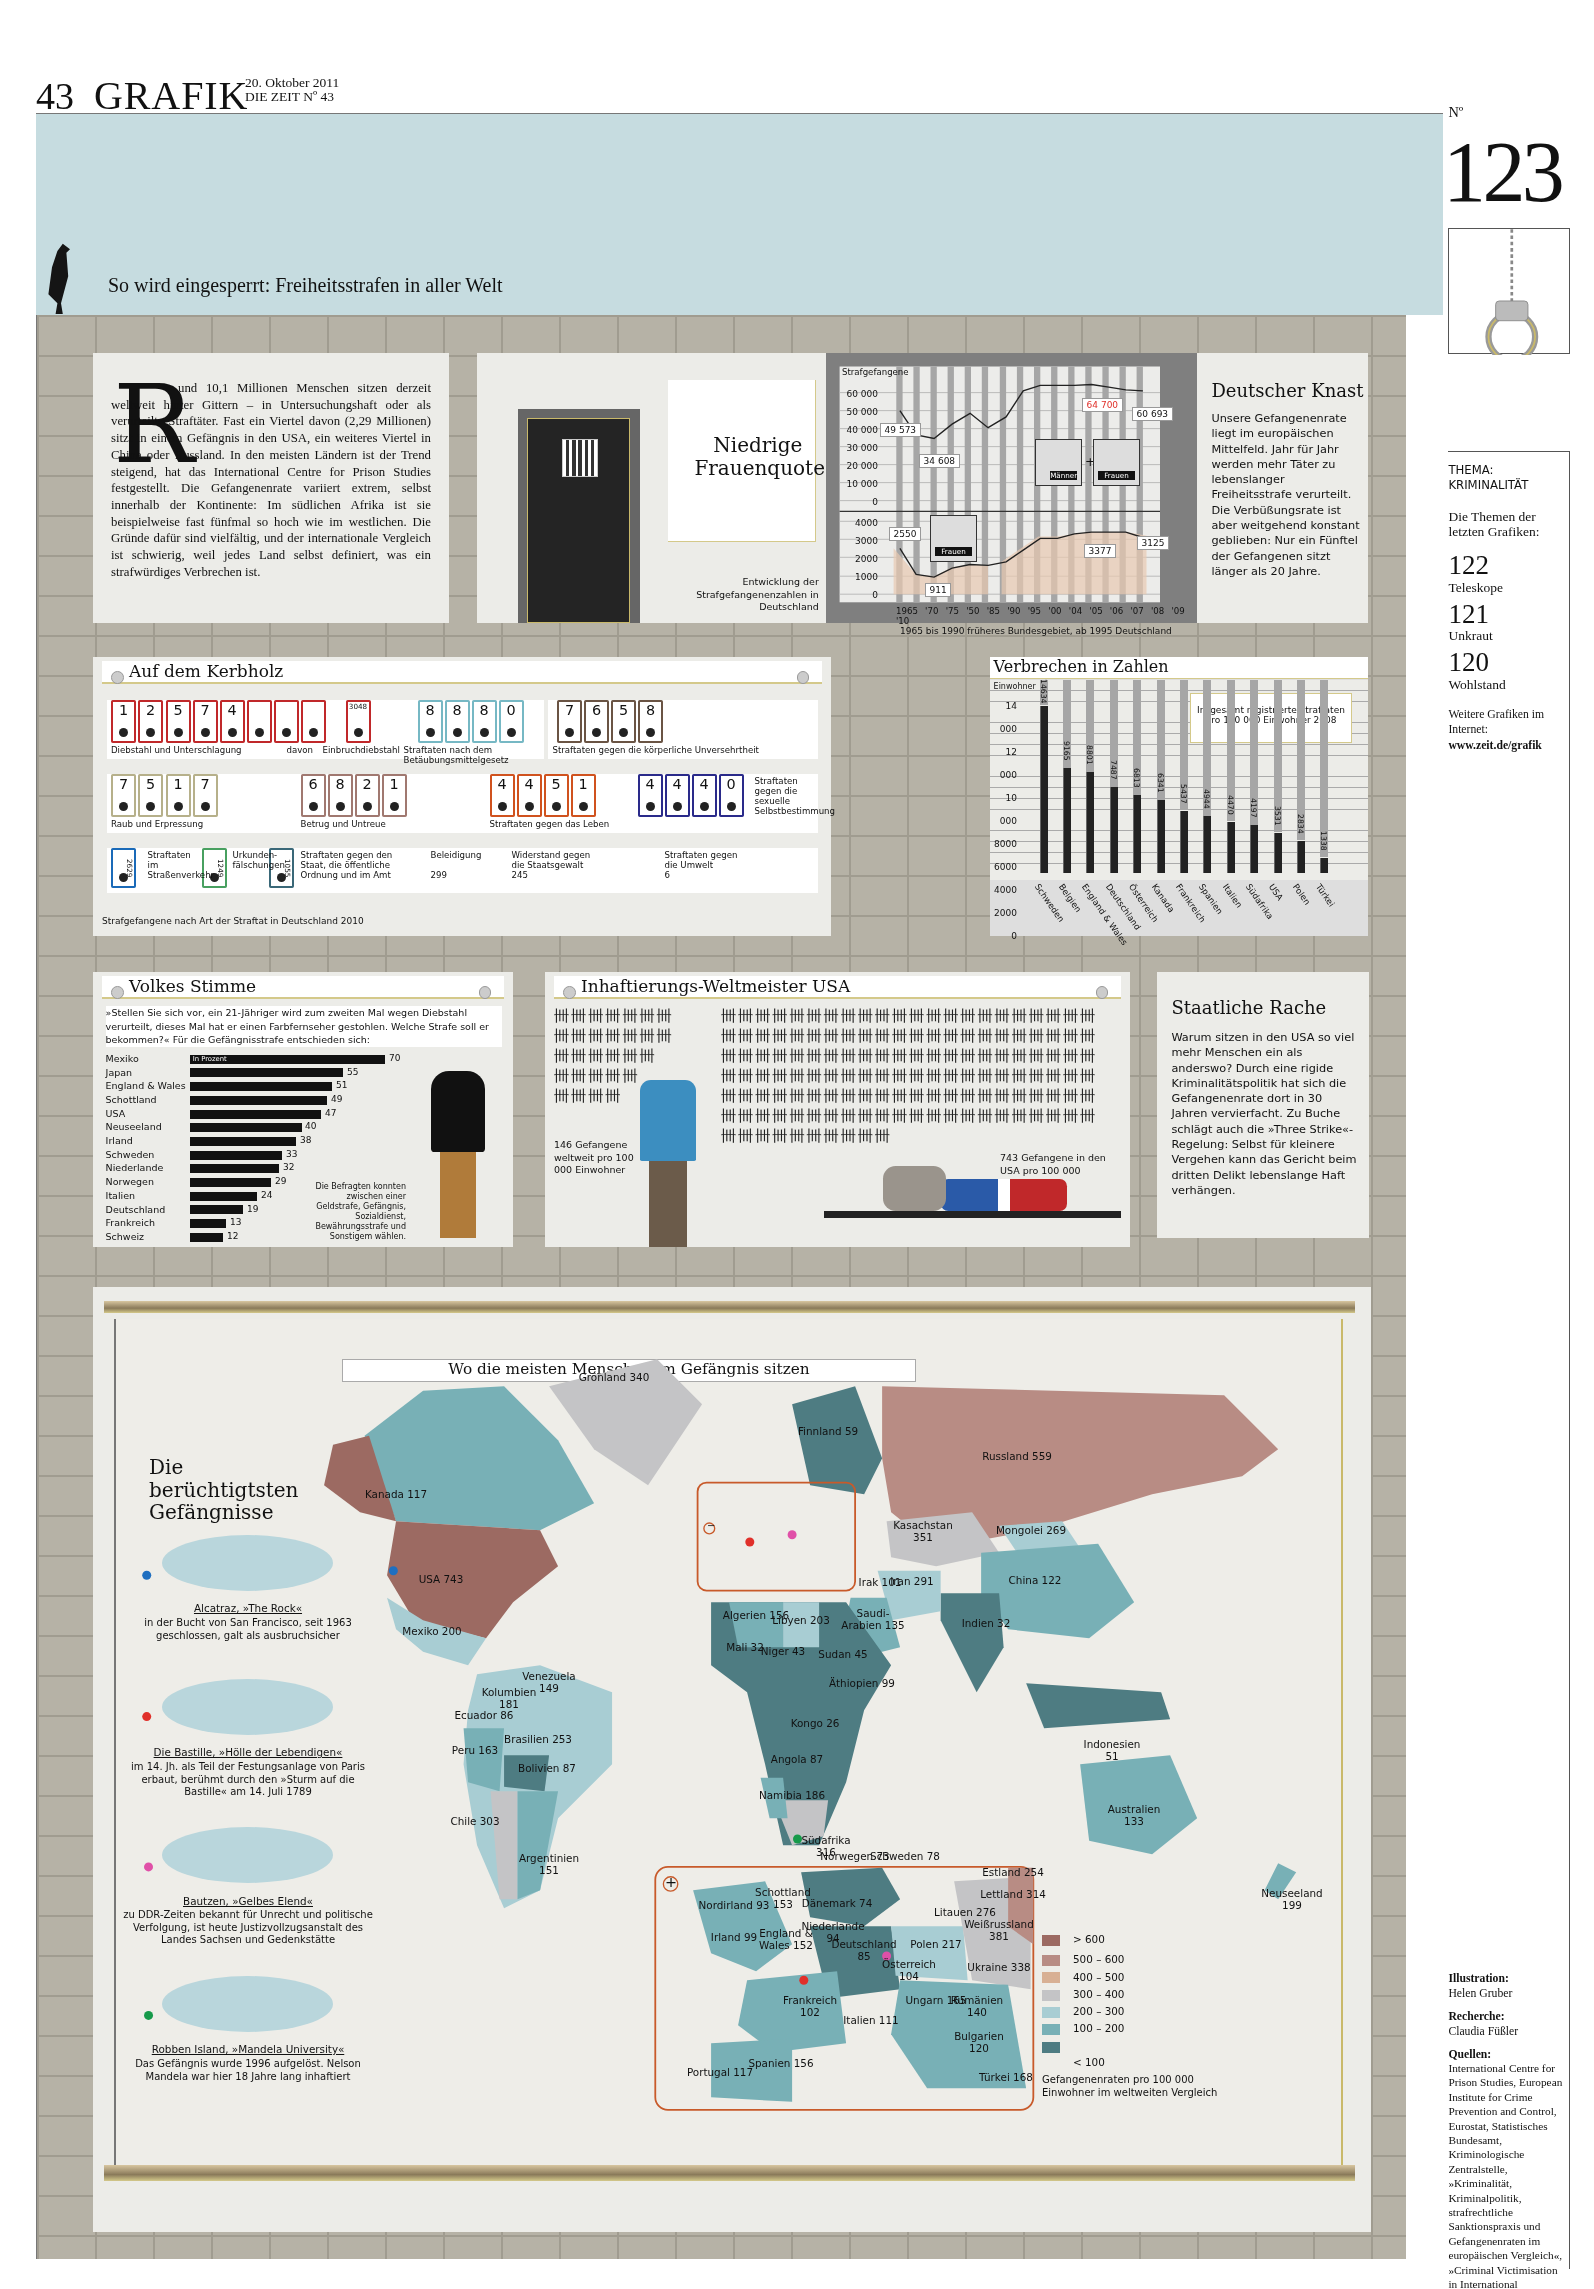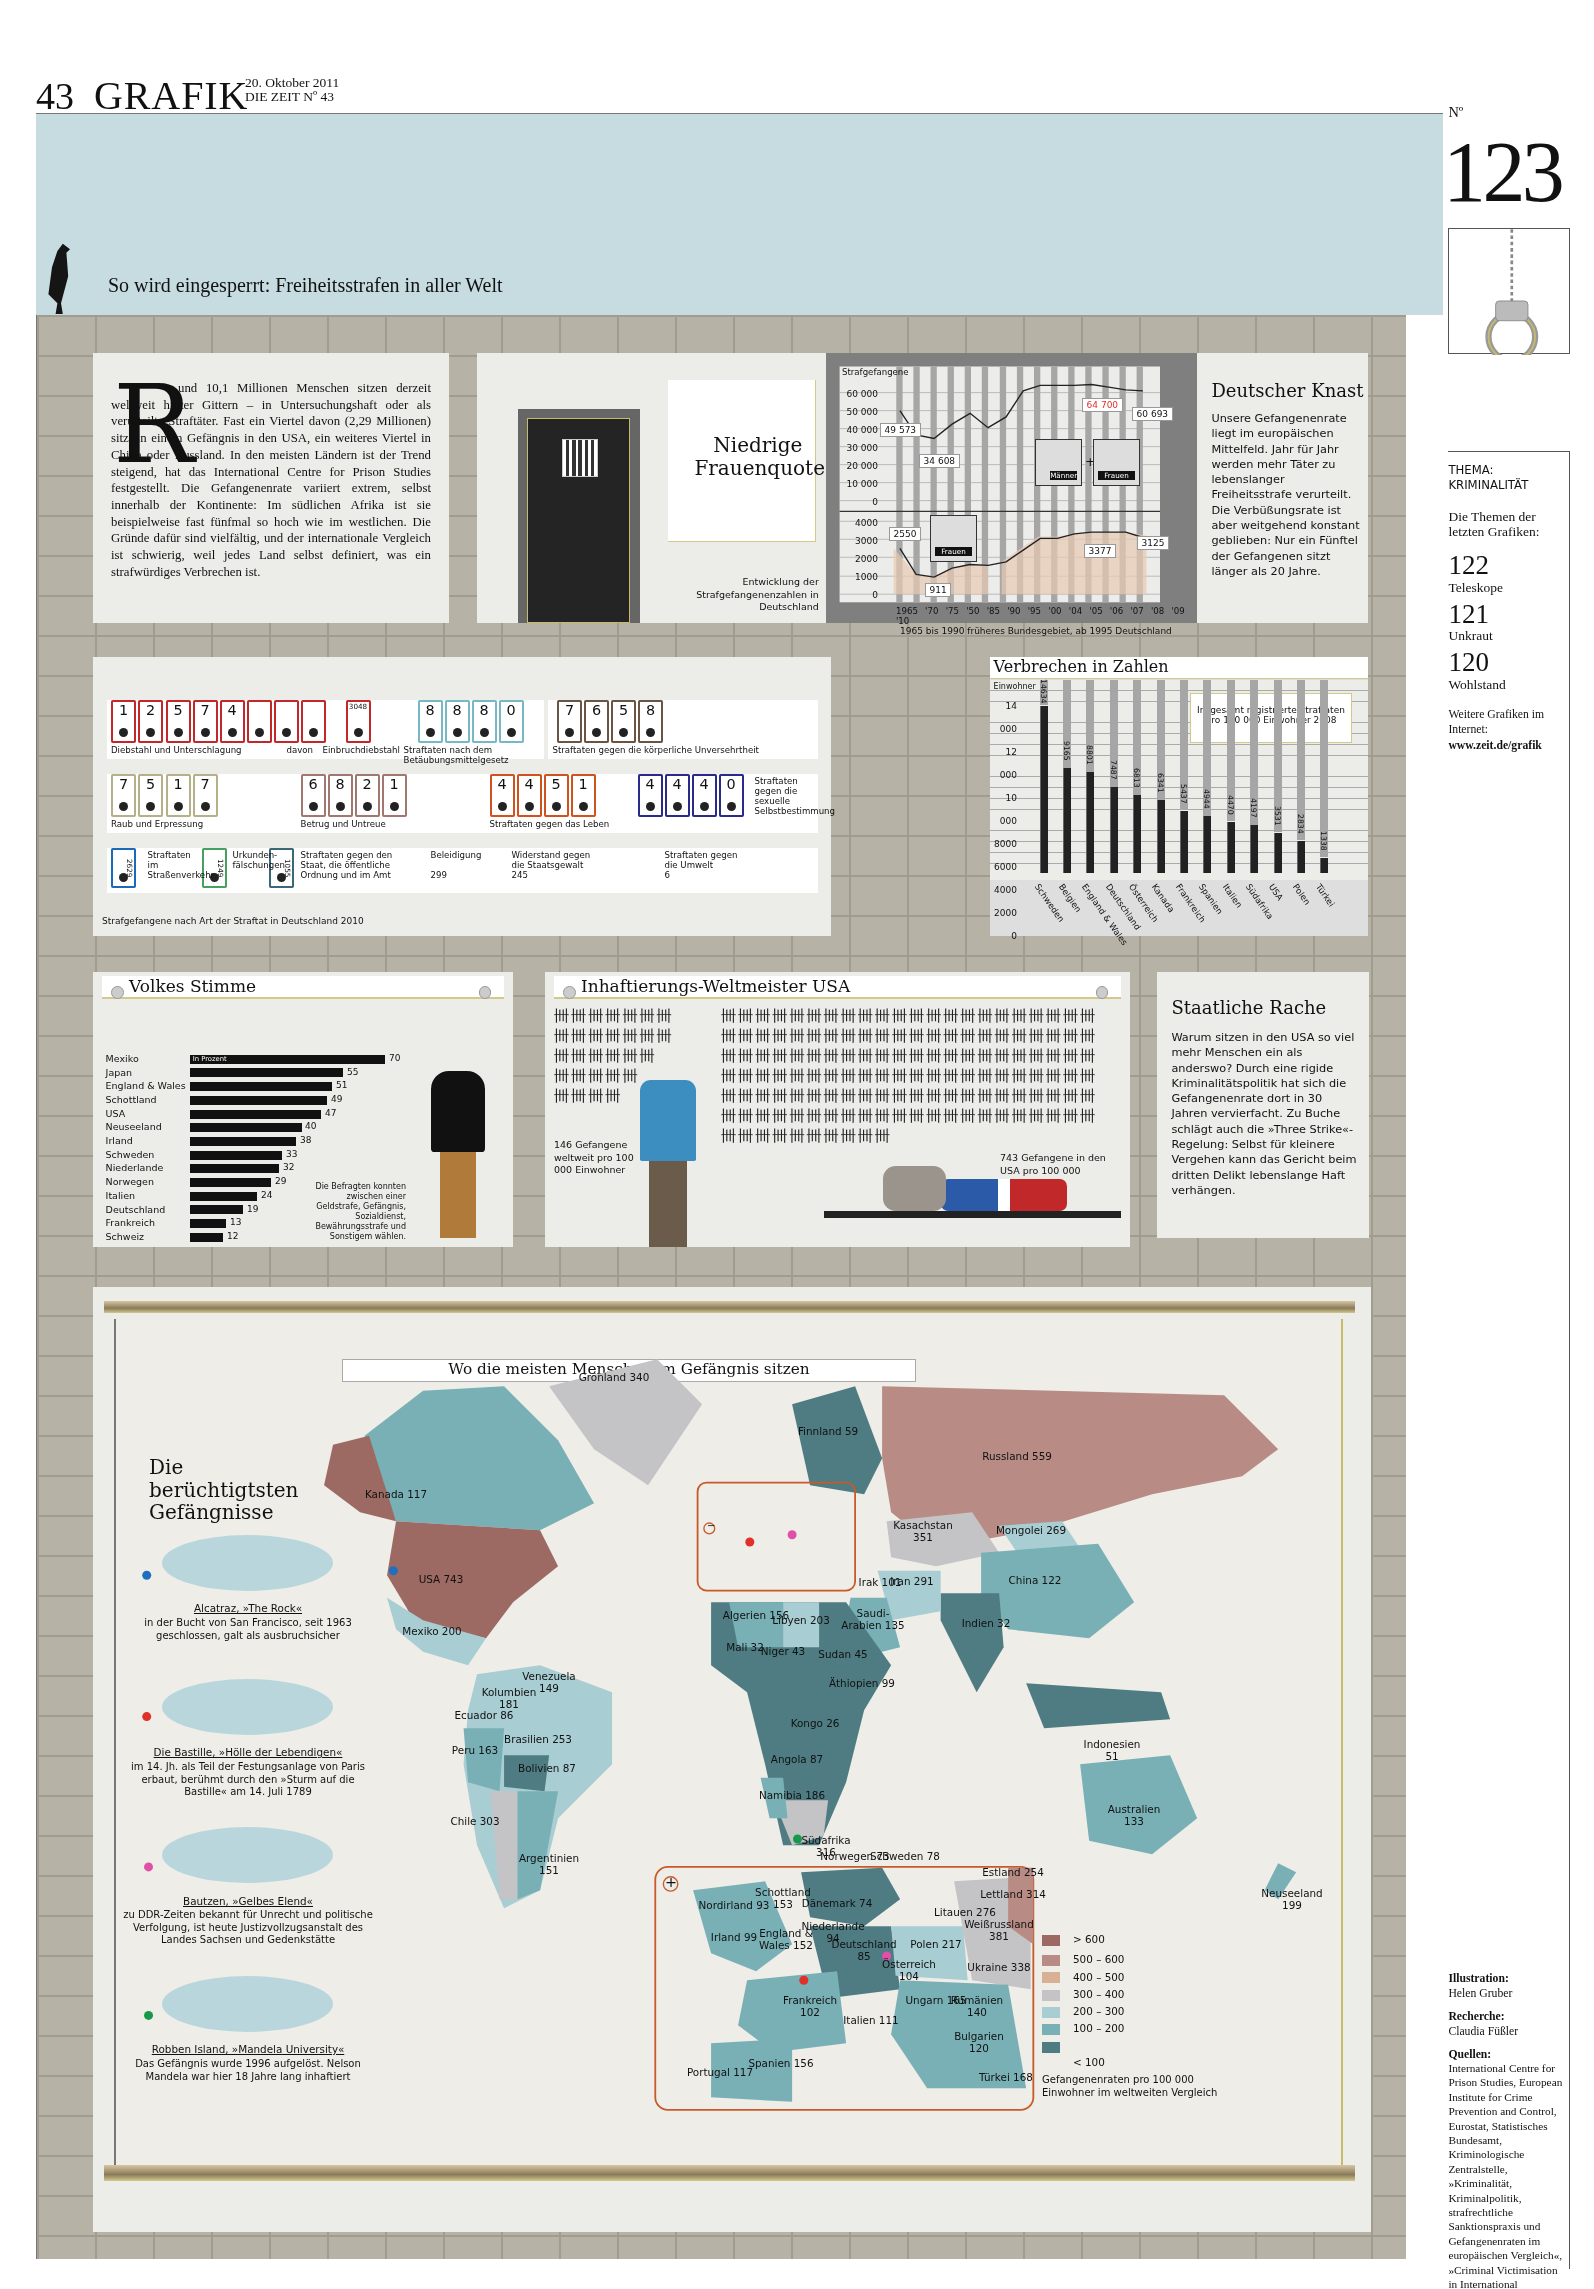--- a/index.html
+++ b/index.html
@@ -142,20 +142,23 @@
     </div>
 </div>
 <div class="abs sans" style="left:900px;top:626px;font-size:9px">1965 bis 1990 früheres Bundesgebiet, ab 1995 Deutschland</div>
 
 <div class="panel" style="left:1197px;top:353px;width:171px;height:270px">
   <div class="abs" style="left:14.4px;top:27px;font-size:18px;font-family:'DejaVu Serif',serif">Deutscher Knast</div>
   <p class="abs sans" style="left:14.4px;top:58px;width:151px;font-size:11.3px;line-height:15.3px">Unsere Gefangenenrate liegt im europäischen Mittelfeld. Jahr für Jahr werden mehr Täter zu lebenslanger Freiheitsstrafe verurteilt. Die Verbüßungsrate ist aber weitgehend konstant geblieben: Nur ein Fünftel der Gefangenen sitzt länger als 20 Jahre.</p>
 </div>
 
 <div class="panel" style="left:93px;top:657px;width:738px;height:279px">
+  <div class="strip" style="height:23.4px">
+      <span class="ptitle" style="font-size:17px">Auf dem Kerbholz</span>
+    </div>
   <div class="abs" style="left:13.5px;top:43px;width:437px;height:59px;background:#fff">
     <span class="binder" style="border-color:#c0282a;position:absolute;left:4.5px;top:0;height:43px">1</span>
     <span class="binder" style="border-color:#c0282a;position:absolute;left:31.5px;top:0;height:43px">2</span>
     <span class="binder" style="border-color:#c0282a;position:absolute;left:59px;top:0;height:43px">5</span>
     <span class="binder" style="border-color:#c0282a;position:absolute;left:86px;top:0;height:43px">7</span>
     <span class="binder" style="border-color:#c0282a;position:absolute;left:113px;top:0;height:43px">4</span>
     <span class="binder" style="border-color:#c0282a;position:absolute;left:140px;top:0;height:43px"></span>
     <span class="binder" style="border-color:#c0282a;position:absolute;left:167px;top:0;height:43px"></span>
     <span class="binder" style="border-color:#c0282a;position:absolute;left:194px;top:0;height:43px"></span>
     <span class="binder" style="border-color:#c0282a;position:absolute;left:239px;top:0;height:43px;font-size:7.2px">3048</span>
@@ -271,20 +274,21 @@
     <div class="abs" style="left: 330px; top: 23.4px; width: 8px; height: 177px; background: rgb(166, 166, 166);"></div>
     <div class="abs" style="left: 330px; top: 201px; width: 8px; height: 15.3px; background: rgb(34, 34, 34); border-left: 1.8px solid rgb(102, 102, 102);"></div>
     <div class="abs sans" style="left: 329px; top: 174px; font-size: 7.7px; writing-mode: vertical-rl;">1338</div>
     <div class="abs sans" style="left: 332px; top: 225px; font-size: 8.6px; transform: rotate(55deg); transform-origin: 0px 0px; white-space: nowrap;">Türkei</div>
   </div>
 
 <div class="panel" style="left:93px;top:972px;width:420px;height:275px">
   <div class="strip" style="height:23.4px">
       <span class="ptitle" style="font-size:17px">Volkes Stimme</span>
     </div>
+  <p class="abs sans" style="left:12.6px;top:34px;width:396px;font-size:9.5px;line-height:13.5px;background:#fff">»Stellen Sie sich vor, ein 21-Jähriger wird zum zweiten Mal wegen Diebstahl verurteilt, dieses Mal hat er einen Farbfernseher gestohlen. Welche Strafe soll er bekommen?« Für die Gefängnisstrafe entschieden sich:</p>
   <div id="volk-bars"></div>
   <div class="abs sans" style="left:207px;top:210px;width:106px;font-size:8px;text-align:right;line-height:10px">Die Befragten konnten zwischen einer Geldstrafe, Gefängnis, Sozialdienst, Bewährungsstrafe und Sonstigem wählen.</div>
   <div class="abs" style="left:338px;top:99px;width:54px;height:81px;background:#111;border-radius:18px 18px 3.6px 3.6px"></div>
   <div class="abs" style="left:347px;top:180px;width:36px;height:86px;background:#b07b3a"></div>
 <div class="lbl" style="left: 12.6px; top: 81px; font-size: 9.5px;">Mexiko</div>
     <div class="bar" style="left: 97px; top: 83px; height: 9px; width: 195px; color: rgb(255, 255, 255); font-size: 6.8px; font-family: &quot;DejaVu Sans&quot;, sans-serif; padding-left: 2.7px;">In Prozent</div>
     <div class="lbl" style="left: 296px; top: 81px; font-size: 9px;">70</div>
     <div class="lbl" style="left: 12.6px; top: 95px; font-size: 9.5px;">Japan</div>
     <div class="bar" style="left: 97px; top: 96px; height: 9px; width: 153px;"></div>
     <div class="lbl" style="left: 254px; top: 95px; font-size: 9px;">55</div>

